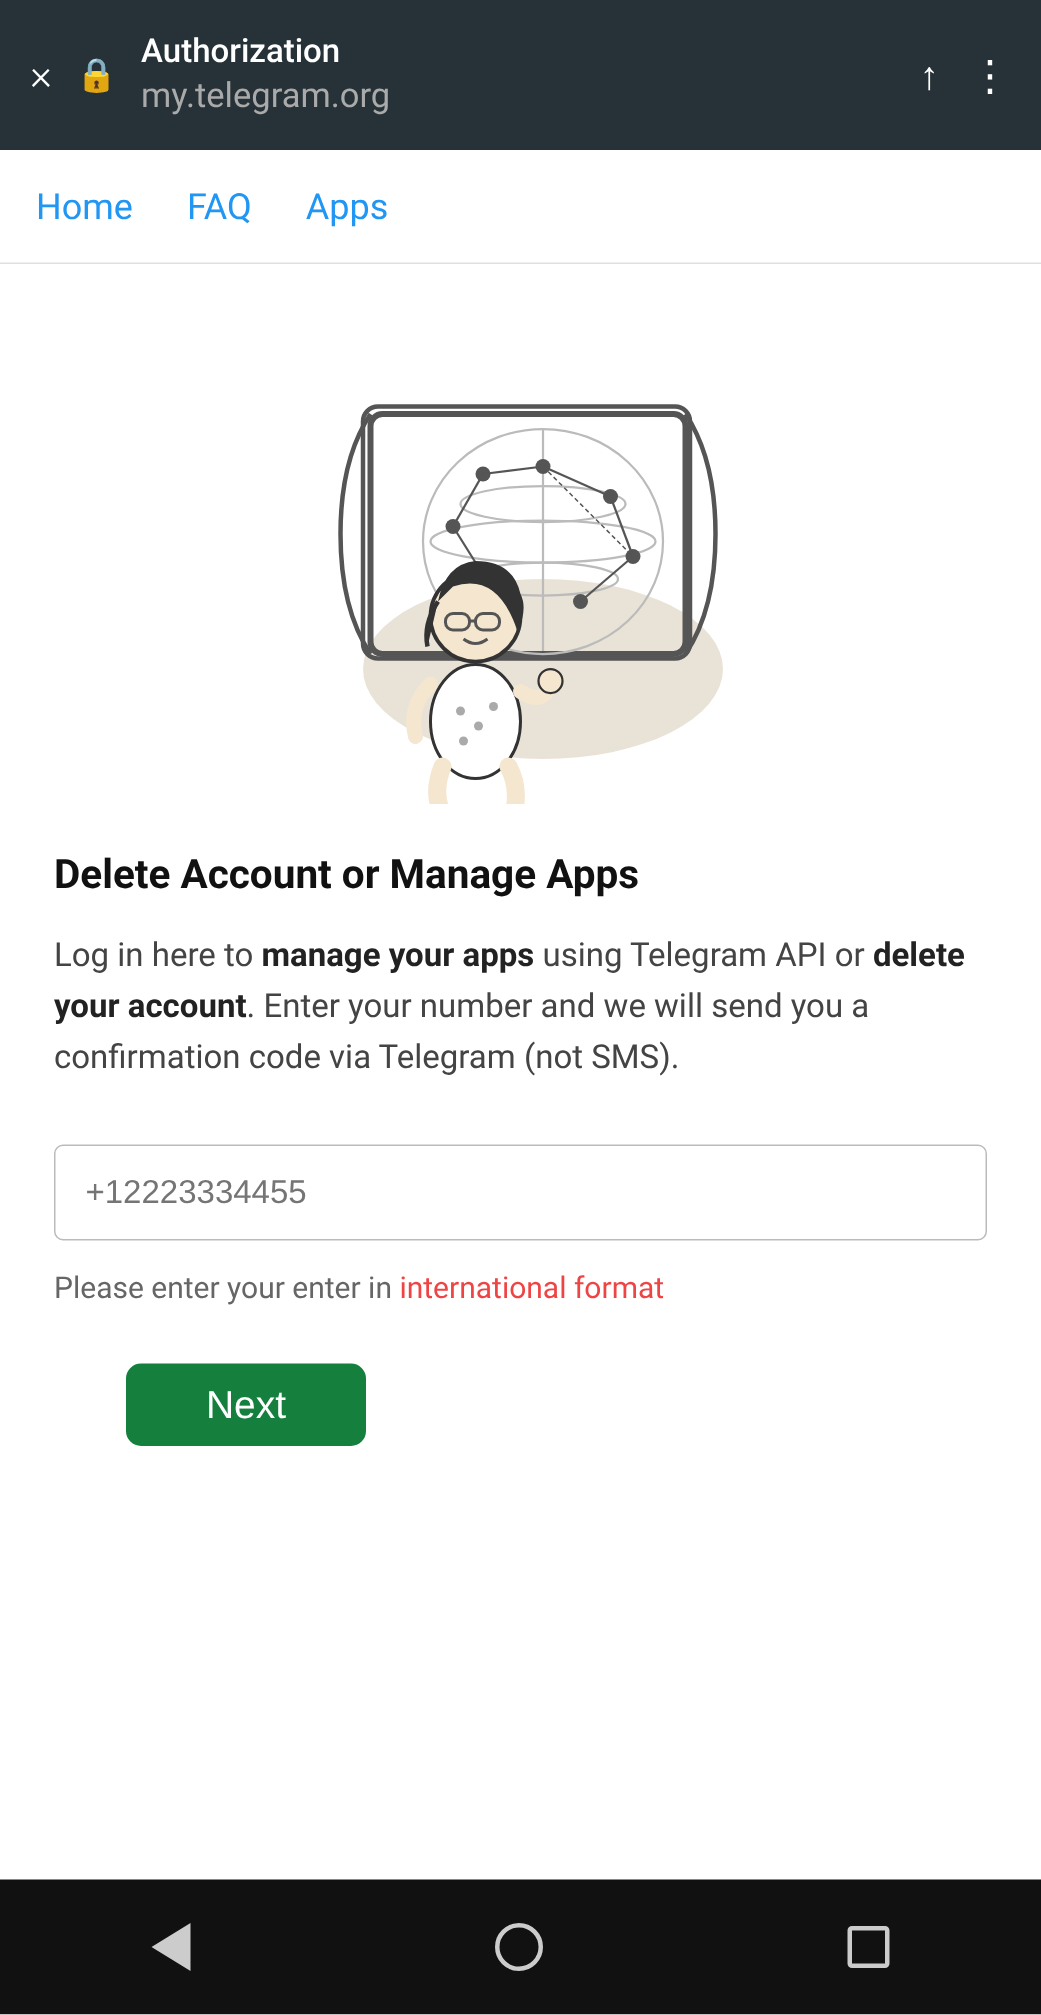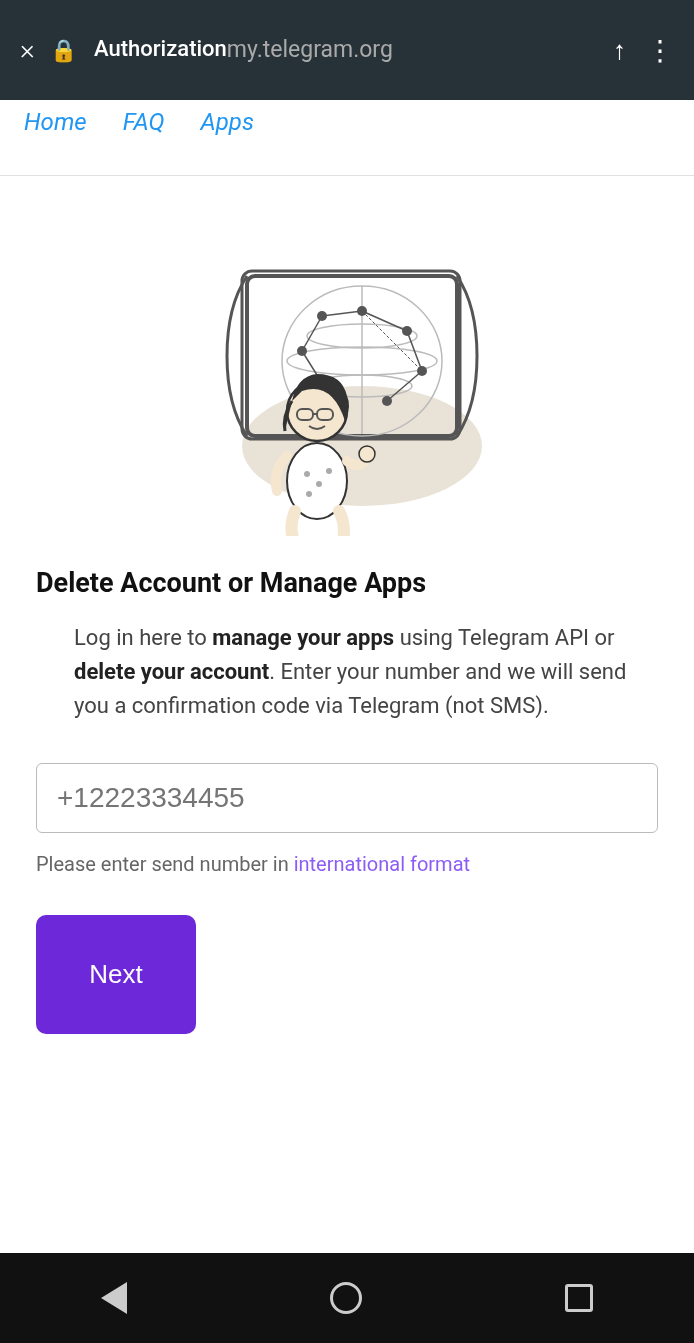--- a/index.html
+++ b/index.html
@@ -29,21 +29,21 @@
       font-weight: 300;
       cursor: pointer;
       line-height: 1;
     }
     .browser-bar-lock {
       color: #aaa;
       font-size: 22px;
     }
     .browser-bar-title-group {
       display: flex;
-      flex-direction: row;
+      flex-direction: column;
       flex: 1;
     }
     .browser-bar-title {
       color: #fff;
       font-size: 22px;
       font-weight: 500;
       line-height: 1.3;
     }
     .browser-bar-url {
       color: #aaa;
@@ -59,26 +59,25 @@
       color: #fff;
       font-size: 26px;
       cursor: pointer;
     }
 
     
     .nav-bar {
       background: #fff;
       border-bottom: 1px solid #e0e0e0;
       display: flex;
-      align-items: flex-start;
+      align-items: center;
       padding: 0 24px;
       height: 76px;
       gap: 36px;
       flex-shrink: 0;
-      font-style: italic;
     }
     .nav-link {
       color: #2196f3;
       font-size: 24px;
       text-decoration: none;
       cursor: pointer;
       padding: 8px 0;
     }
 
     
@@ -110,67 +109,67 @@
       margin-bottom: 20px;
       line-height: 1.3;
     }
 
     
     .page-description {
       font-size: 22px;
       color: #444;
       line-height: 1.55;
       margin-bottom: 40px;
-      margin-left: 38px;
     }
     .page-description strong {
       font-weight: 700;
       color: #222;
     }
 
     
     .form-label {
       font-size: 22px;
       font-weight: 700;
       color: #111;
       margin-bottom: 14px;
       display: block;
     }
     .phone-input {
       width: 100%;
       border: 1.5px solid #bbb;
       border-radius: 6px;
       padding: 18px 20px;
-      font-size: 28px;
+      font-size: 22px;
       color: #555;
       outline: none;
       margin-bottom: 16px;
     }
     .input-hint {
       font-size: 20px;
       color: #666;
       margin-bottom: 36px;
       line-height: 1.5;
     }
     .input-hint a, .input-hint-link {
-      color: #8b5cf6;
+      color: #ef4444;
       text-decoration: none;
     }
 
     
     .next-button {
-      background: #6d28d9;
+      background: #15803d;
       color: #fff;
       border: none;
       border-radius: 10px;
-      padding: 44px 52px;
+      padding: 12px 52px;
       font-size: 26px;
       font-weight: 500;
       cursor: pointer;
       min-width: 160px;
+      margin-left: 48px;
     }
 
     
     .android-nav {
       background: #111;
       height: 90px;
       display: flex;
       align-items: center;
       justify-content: space-around;
       flex-shrink: 0;
@@ -298,21 +297,21 @@
   <h1 class="page-heading">Delete Account or Manage Apps</h1>
 
   
   <p class="page-description">
     <span>Log in here to </span><strong>manage your apps</strong><span> using Telegram API or </span><strong>delete your account</strong><span>. Enter your number and we will send you a confirmation code via Telegram (not SMS).</span>
   </p>
 
   
   <input class="phone-input" type="tel" placeholder="+12223334455" style="">
   <p class="input-hint">
-    <span>Please enter send number in </span><a class="input-hint-link">international format</a>
+    <span>Please enter your enter in </span><a class="input-hint-link">international format</a>
   </p>
 
   
   <button class="next-button">Next</button>
 
 </div>
 
 <div class="android-nav">
   <div class="nav-back"></div>
   <div class="nav-home"></div>

